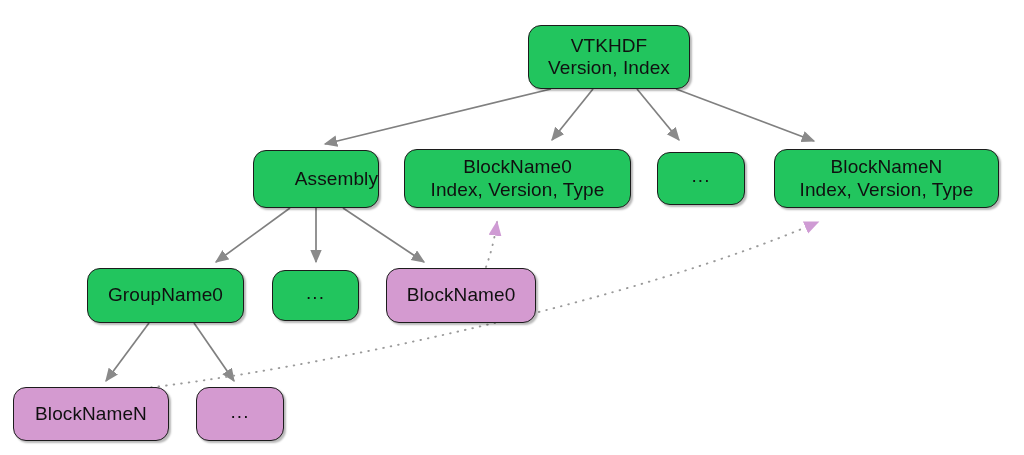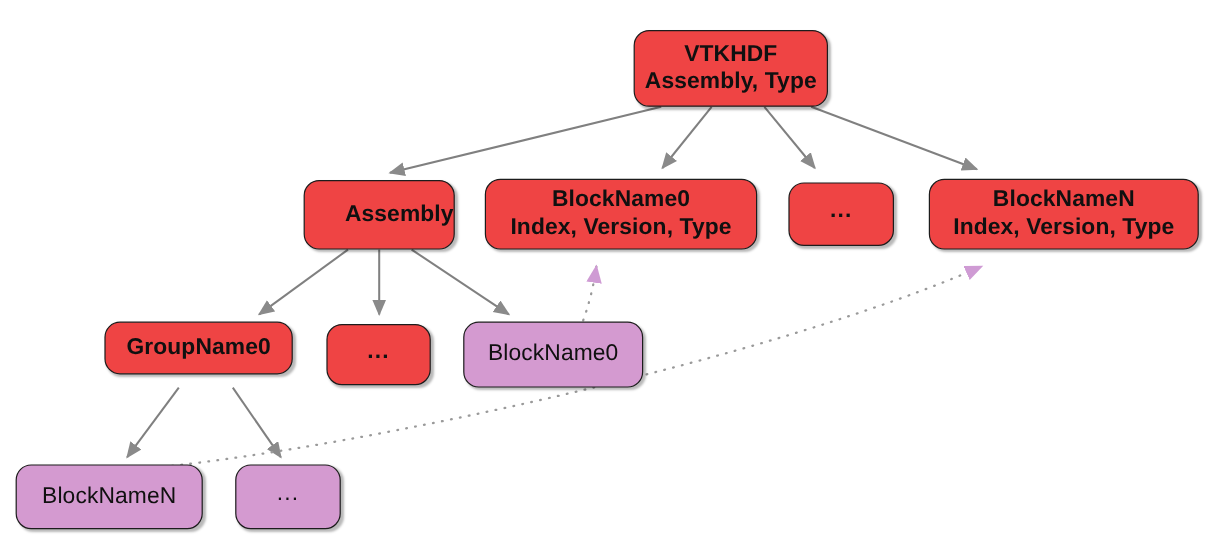--- a/index.html
+++ b/index.html
@@ -33,21 +33,21 @@
     align-items: center;
     justify-content: center;
     text-align: center;
     color: #101010;
     font-size: 19px;
     line-height: 1.16;
     letter-spacing: 0.1px;
     box-shadow: 2px 2px 2px rgba(0,0,0,0.28);
     z-index: 3;
   }
-  .node.blue  { background: #ef4444; font-weight: bold; }
+  .node.blue  { background: #22c55e; }
   .node.pink  { background: #d49ad0; }
   .node .l2 { display: block; }
   .node .ellipsis {
     font-size: 19px;
     letter-spacing: 1px;
     position: relative;
     top: -2px;
   }
 </style>
 </head>
@@ -77,37 +77,37 @@
       </g>
     <g id="ref-edge-group">
         <path d="M 486 267 C 492 250 495 236 497 222" fill="none" stroke="#9a9a9a" stroke-width="1.9" stroke-linecap="round" stroke-dasharray="0.6 7" marker-end="url(#arrow-pink)"></path>
         <path d="M 136 389 C 300 372 640 300 818 222" fill="none" stroke="#9a9a9a" stroke-width="1.9" stroke-linecap="round" stroke-dasharray="0.6 7" marker-end="url(#arrow-pink)"></path>
       </g>
   </svg>
 
   <div id="node-layer">
       <div class="node blue" style="left: 528px; top: 25px; width: 162px; height: 64px;">
         <span>VTKHDF</span>
-        <span class="l2">Assembly, Type</span>
+        <span class="l2">Version, Index</span>
       </div>
       <div class="node blue" style="left: 253px; top: 150px; width: 126px; height: 58px; align-items: flex-end;">
         <span>Assembly</span>
       </div>
       <div class="node blue" style="left: 404px; top: 149px; width: 227px; height: 59px;">
         <span>BlockName0</span>
         <span class="l2">Index, Version, Type</span>
       </div>
       <div class="node blue" style="left: 657px; top: 152px; width: 88px; height: 53px;">
         <span class="ellipsis">...</span>
       </div>
       <div class="node blue" style="left: 774px; top: 149px; width: 225px; height: 59px;">
         <span>BlockNameN</span>
         <span class="l2">Index, Version, Type</span>
       </div>
-      <div class="node blue" style="left: 87px; top: 268px; width: 157px; height: 44px;">
+      <div class="node blue" style="left: 87px; top: 268px; width: 157px; height: 55px;">
         <span>GroupName0</span>
       </div>
       <div class="node blue" style="left: 272px; top: 270px; width: 87px; height: 51px;">
         <span class="ellipsis">...</span>
       </div>
       <div class="node pink" style="left: 386px; top: 268px; width: 150px; height: 55px;">
         <span>BlockName0</span>
       </div>
       <div class="node pink" style="left: 13px; top: 387px; width: 156px; height: 54px;">
         <span>BlockNameN</span>

